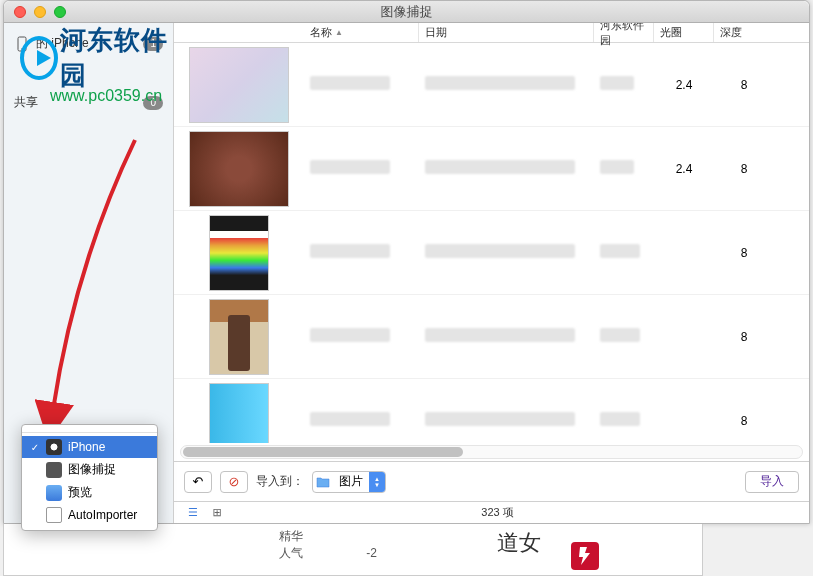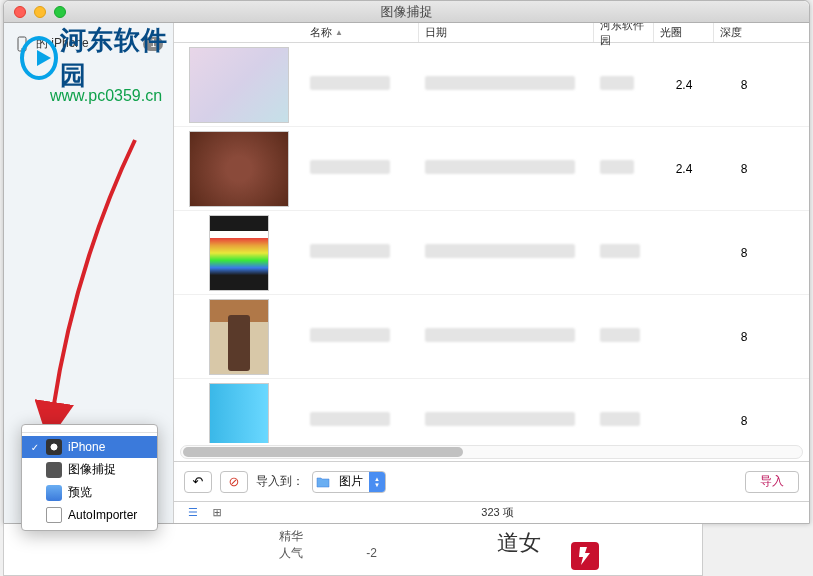--- a/index.html
+++ b/index.html
@@ -47,21 +47,21 @@
     .blur-box { background: #e4e4e4; height: 14px; display: inline-block; border-radius: 2px; filter: blur(1px); }
     .hscroll { height: 14px; margin: 2px 6px; background: #fafafa; border: 1px solid #e5e5e5; border-radius: 7px; position: relative; }
     .hscroll-thumb { position: absolute; left: 2px; top: 1px; height: 10px; width: 280px; background: #c1c1c1; border-radius: 5px; }
     .toolbar { height: 40px; border-top: 1px solid #d0d0d0; display: flex; align-items: center; padding: 0 10px; gap: 8px; background: #fff; }
     .tb-btn { width: 28px; height: 22px; border: 1px solid #c3c3c3; border-radius: 4px; background: #fff; display: flex; align-items: center; justify-content: center; font-size: 13px; }
     .tb-label { font-size: 12px; color: #333; }
     .tb-select { display: flex; align-items: center; border: 1px solid #c3c3c3; border-radius: 4px; background: #fff; height: 22px; overflow: hidden; }
     .tb-select-icon { width: 20px; height: 100%; display: flex; align-items: center; justify-content: center; color: #3b7adb; }
     .tb-select-text { padding: 0 6px; font-size: 12px; }
     .tb-select-arrows { width: 16px; height: 100%; background: #4a8ef2; color: #fff; display: flex; flex-direction: column; align-items: center; justify-content: center; font-size: 6px; line-height: 6px; }
-    .tb-import { margin-left: auto; height: 22px; padding: 0 14px; border: 1px solid #c3c3c3; border-radius: 4px; background: #fff; font-size: 12px; color: #be185d; }
+    .tb-import { margin-left: auto; height: 22px; padding: 0 14px; border: 1px solid #c3c3c3; border-radius: 4px; background: #fff; font-size: 12px; color: #4c1d95; }
     .statusbar { height: 22px; border-top: 1px solid #d0d0d0; display: flex; align-items: center; padding: 0 10px; font-size: 11px; color: #333; background: #fff; }
     .view-toggle { display: flex; gap: 6px; }
     .vt-btn { width: 18px; height: 14px; display: flex; align-items: center; justify-content: center; color: #666; }
     .vt-active { color: #3b7adb; }
     .status-count { flex: 1; text-align: center; }
     .dropdown { position: absolute; left: 21px; top: 424px; width: 137px; background: #fff; border: 1px solid #b0b0b0; border-radius: 4px; box-shadow: 0 4px 18px rgba(0,0,0,0.28); padding: 4px 0; z-index: 20; font-size: 12px; }
     .dd-item { display: flex; align-items: center; padding: 3px 8px; gap: 6px; cursor: default; }
     .dd-item.selected { background: #3b7adb; color: #fff; }
     .dd-check { width: 10px; text-align: center; font-size: 10px; }
     .dd-icon { width: 16px; height: 16px; display: inline-flex; align-items: center; justify-content: center; border-radius: 2px; }
@@ -105,20 +105,24 @@
       <div class="sb-item" style="margin-top:2px;justify-content:center;">
         <span class="sb-icon">
           <svg class="iphone-svg" viewBox="0 0 16 16">
               <rect x="4" y="1" width="8" height="14" rx="1.5" fill="none" stroke="#555" stroke-width="1"></rect>
               <circle cx="8" cy="13" r="0.8" fill="#555"></circle>
             </svg>
         </span>
         <span>的 iPhone</span>
         <span class="badge">1</span>
       </div>
+      <div class="sb-item" style="margin-top:34px;">
+        <span>共享</span>
+        <span class="badge">0</span>
+      </div>
     </div>
 
     <div class="main">
       <div class="col-headers">
         <div class="ch ch-thumb"></div>
         <div class="ch ch-name">
             <span>名称</span>
             <span class="ch-sort">▲</span>
           </div>
         <div class="ch ch-date">

